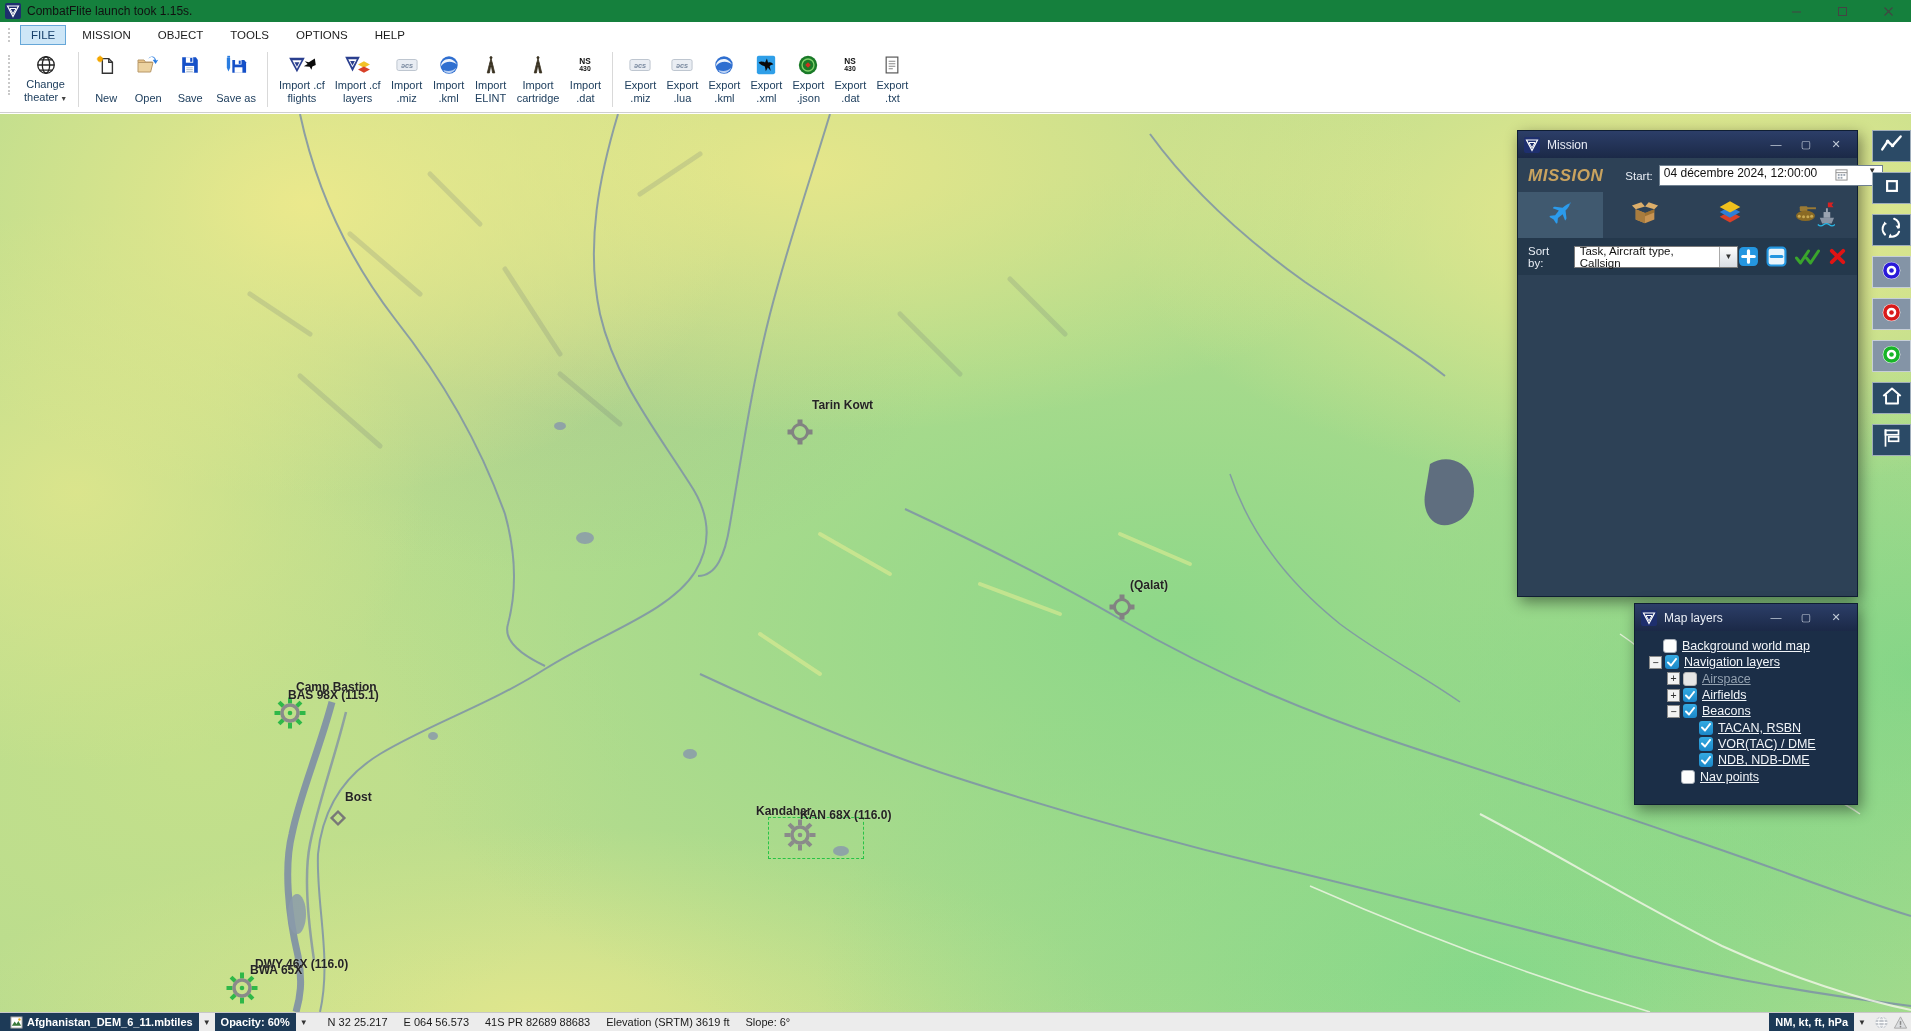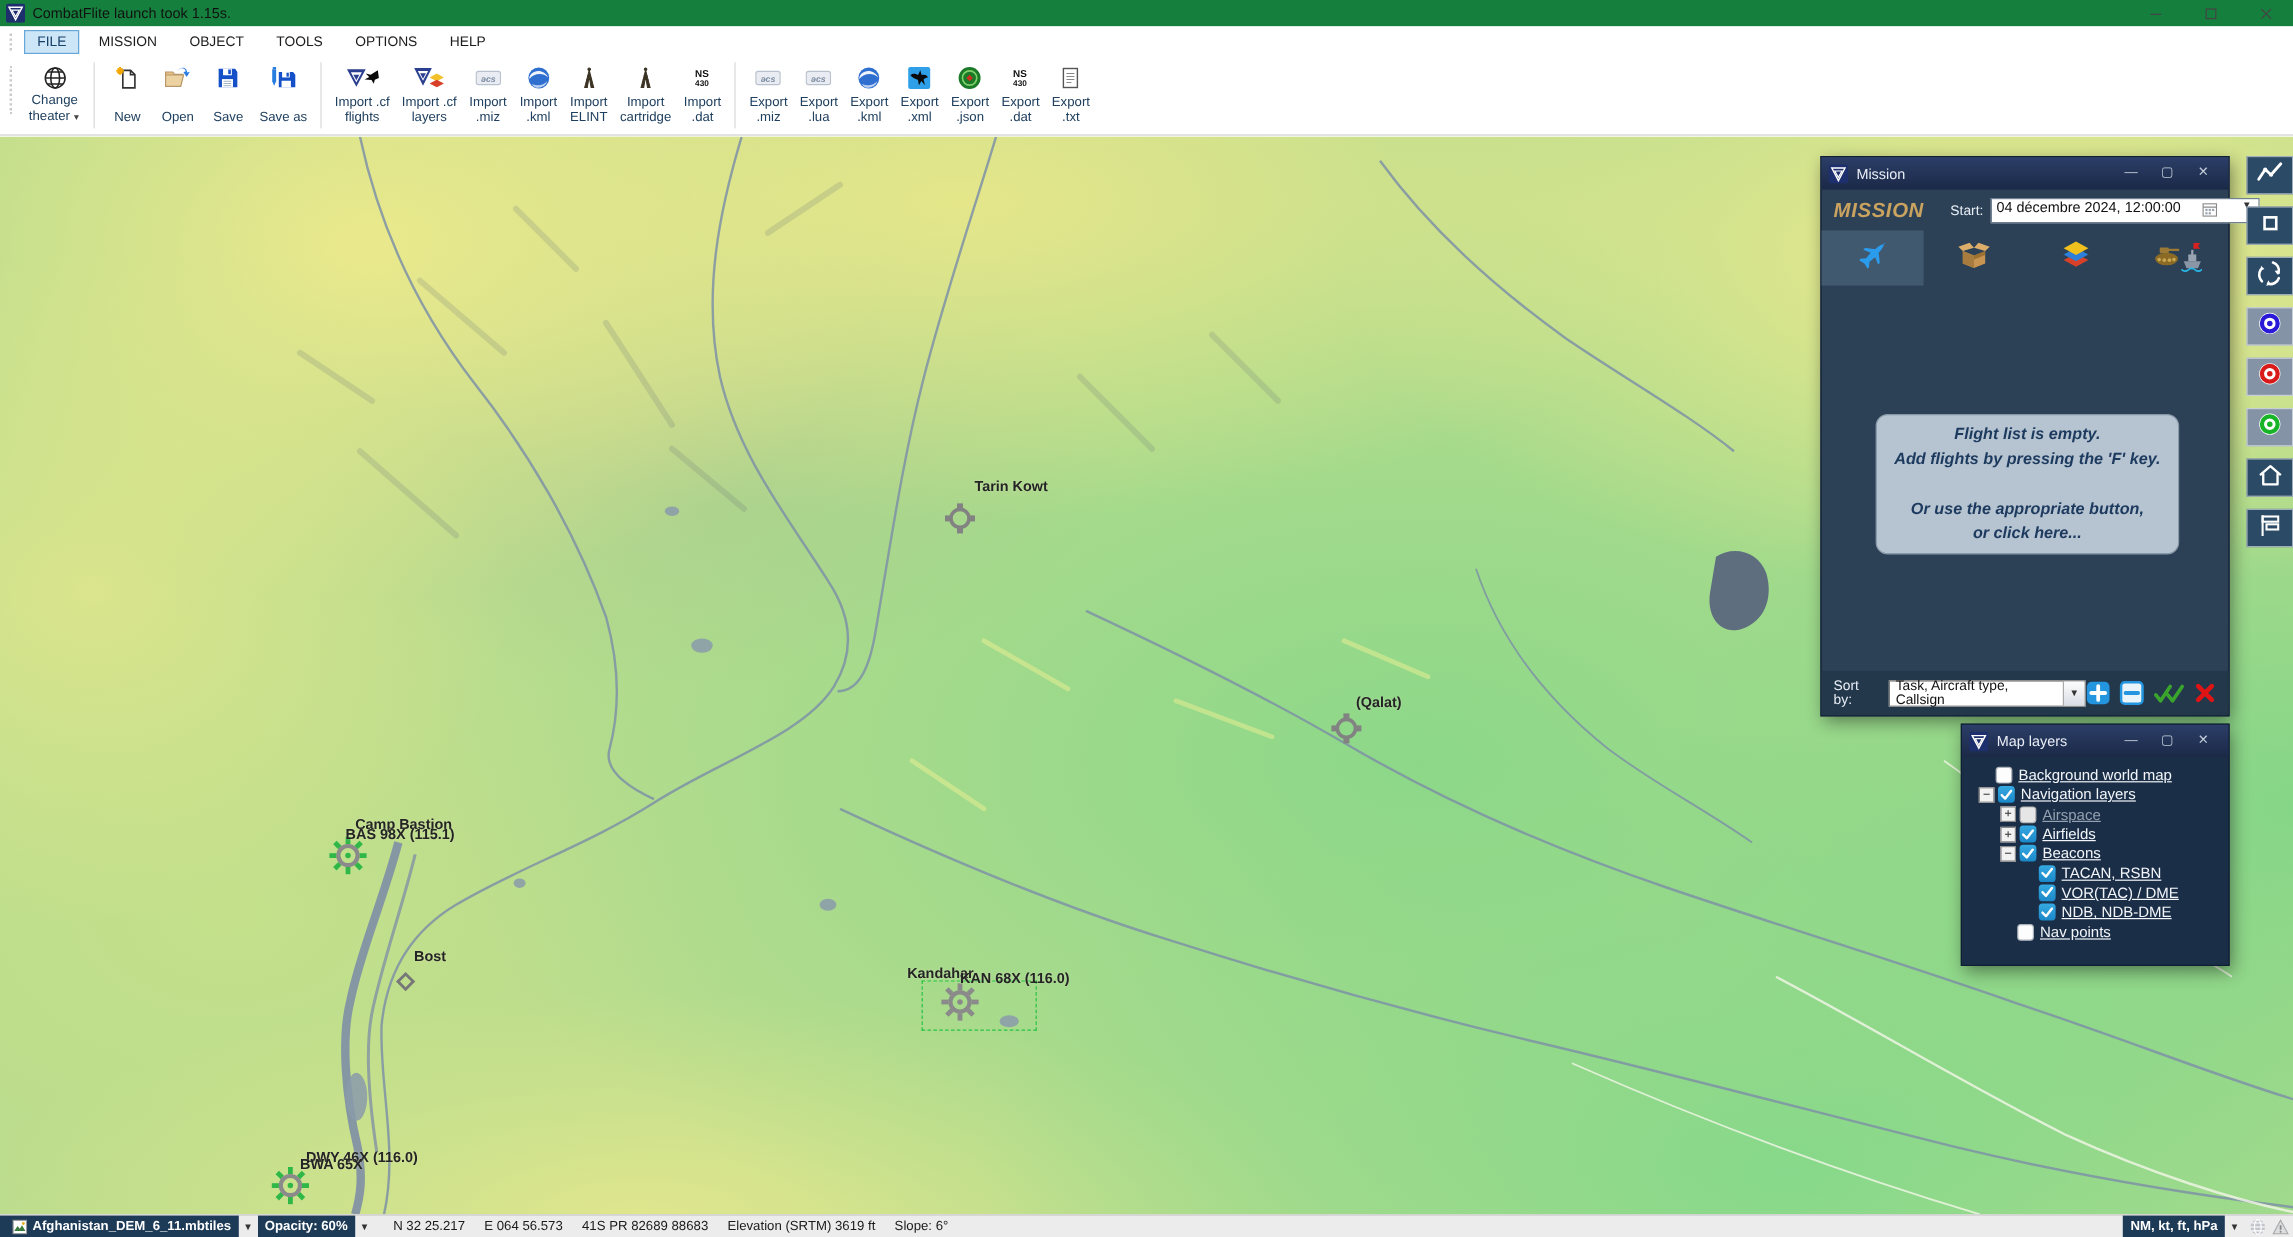--- a/index.html
+++ b/index.html
@@ -607,29 +607,20 @@
                   <circle cx="17.5" cy="17.5" r="1.6"></circle>
                 </g>
                 <path d="M26 19l2.5 6h10l2.5-6z" fill="#8a95a5"></path>
                 <rect x="30" y="13" width="7" height="6" fill="#99a3b1"></rect>
                 <rect x="32.5" y="9" width="2" height="5" fill="#99a3b1"></rect>
                 <path d="M34.5 3h6l-2 2.5 2 2.5h-6z" fill="#d82020"></path>
                 <path d="M24 26c2 2 4 2 6 .4 2-1.6 4-1.6 6 0 2 1.6 4 1.6 6-.4" stroke="#28b8e8" fill="none" stroke-width="1.4"></path>
               </svg></span>
           </div>
         </div>
-      <div class="mp-body">
-        <div class="empty-box" id="empty-box">
-            <div>Flight list is empty.</div>
-            <div>Add flights by pressing the 'F' key.</div>
-            <div>&nbsp;</div>
-            <div>Or use the appropriate button,</div>
-            <div>or click here...</div>
-          </div>
-      </div>
       <div class="mp-sort">
         <span class="mp-sort-label">Sort by:</span>
         <span class="sort-select">
           <span class="sv">Task, Aircraft type, Callsign</span>
           <span class="sort-dd">▼</span>
         </span>
         <span class="mp-actions">
           <span class="act-btn">
             <svg width="21" height="21" viewBox="0 0 20 20">
                 <rect x="1" y="1" width="18" height="18" rx="4" fill="#2496e0"></rect>

